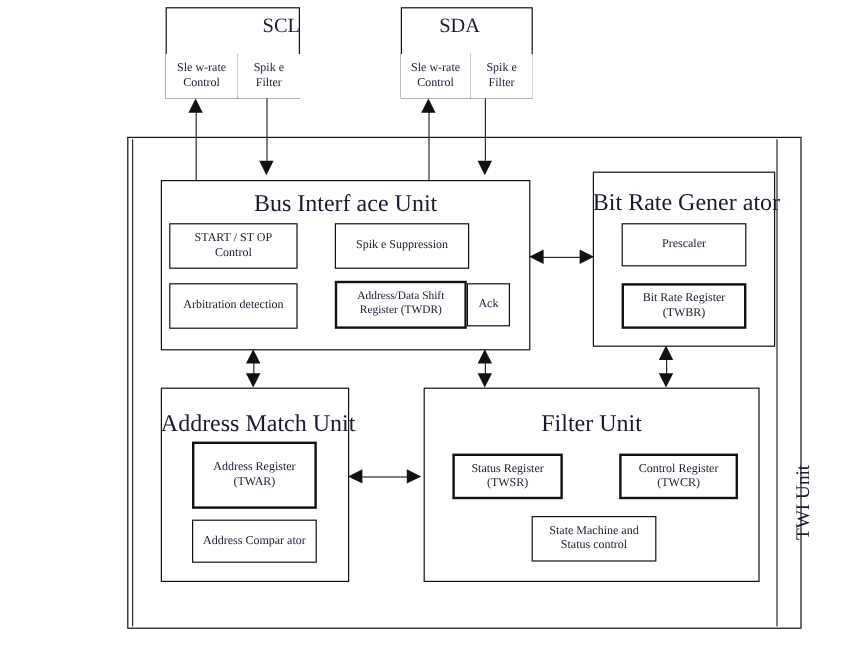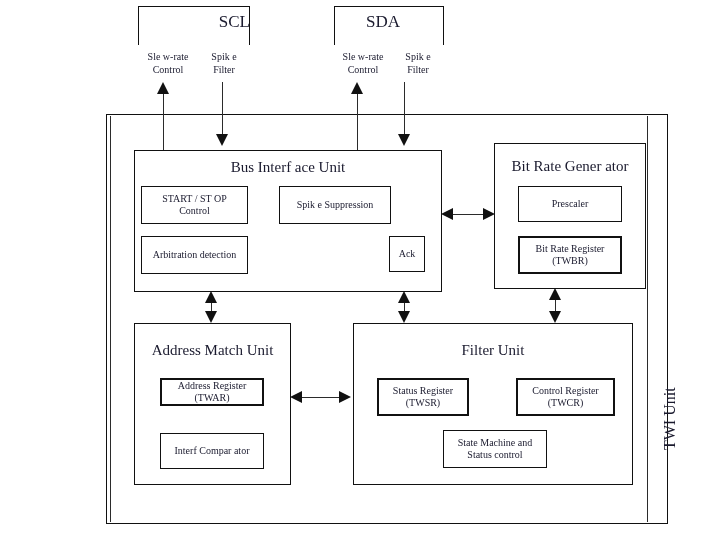--- a/index.html
+++ b/index.html
@@ -87,21 +87,21 @@
   .vlabel {
     position: absolute;
     white-space: nowrap;
     transform-origin: 0 0;
     transform: rotate(-90deg);
     color: #1a1a2e;
   }
 
   .fs-pin-title  { font-size: 17px; }
   .fs-pin-sub    { font-size: 10px; }
-  .fs-unit-title { font-size: 15px; }
+  .fs-unit-title { font-size: 20px; }
   .fs-leaf       { font-size: 10px; }
   .fs-leaf-sm    { font-size: 9.5px; }
   .fs-twi        { font-size: 16px; }
 </style>
 </head>
 <body>
 
 <div id="canvas">
 
   <div class="box" style="left:138px; top:6px; width:112px; height:76px;"></div>
@@ -147,20 +147,23 @@
 
   <div class="leaf fs-leaf" style="left:141px; top:186px; width:107px; height:38px;">
     <span>START / ST OP<br>Control</span>
   </div>
   <div class="leaf fs-leaf" style="left:279px; top:186px; width:112px; height:38px;">
     <span>Spik e Suppression</span>
   </div>
   <div class="leaf fs-leaf" style="left:141px; top:236px; width:107px; height:38px;">
     <span>Arbitration detection</span>
   </div>
+  <div class="leaf thick fs-leaf-sm" style="left:279px; top:234px; width:110px; height:40px;">
+    <span>Address/Data Shift<br>Register (TWDR)</span>
+  </div>
   <div class="leaf fs-leaf" style="left:389px; top:236px; width:36px; height:36px;">
     <span>Ack</span>
   </div>
 
   <div class="box" style="left:494px; top:143px; width:152px; height:146px;"></div>
   <div class="title fs-unit-title" style="left:494px; top:158px; width:152px;">Bit Rate Gener   ator</div>
 
   <div class="leaf fs-leaf" style="left:518px; top:186px; width:104px; height:36px;">
     <span>Prescaler</span>
   </div>
@@ -168,25 +171,25 @@
     <span>Bit Rate Register<br>(TWBR)</span>
   </div>
 
   <div class="hline" style="left:448px; top:214px; width:40px;"></div>
   <div class="arrow left" style="left:441px; top:208px;"></div>
   <div class="arrow right" style="left:483px; top:208px;"></div>
 
   <div class="box" style="left:134px; top:323px; width:157px; height:162px;"></div>
   <div class="title fs-unit-title" style="left:134px; top:342px; width:157px;">Address Match Unit</div>
 
-  <div class="leaf thick fs-leaf" style="left:160px; top:378px; width:104px; height:28px;">
+  <div class="leaf thick fs-leaf" style="left:160px; top:368px; width:104px; height:56px;">
     <span>Address Register<br>(TWAR)</span>
   </div>
   <div class="leaf fs-leaf" style="left:160px; top:433px; width:104px; height:36px;">
-    <span>Interf Compar   ator</span>
+    <span>Address Compar   ator</span>
   </div>
 
   <div class="box" style="left:353px; top:323px; width:280px; height:162px;"></div>
   <div class="title fs-unit-title" style="left:353px; top:342px; width:280px;">Filter Unit</div>
 
   <div class="leaf thick fs-leaf" style="left:377px; top:378px; width:92px; height:38px;">
     <span>Status Register<br>(TWSR)</span>
   </div>
   <div class="leaf thick fs-leaf" style="left:516px; top:378px; width:99px; height:38px;">
     <span>Control Register<br>(TWCR)</span>

